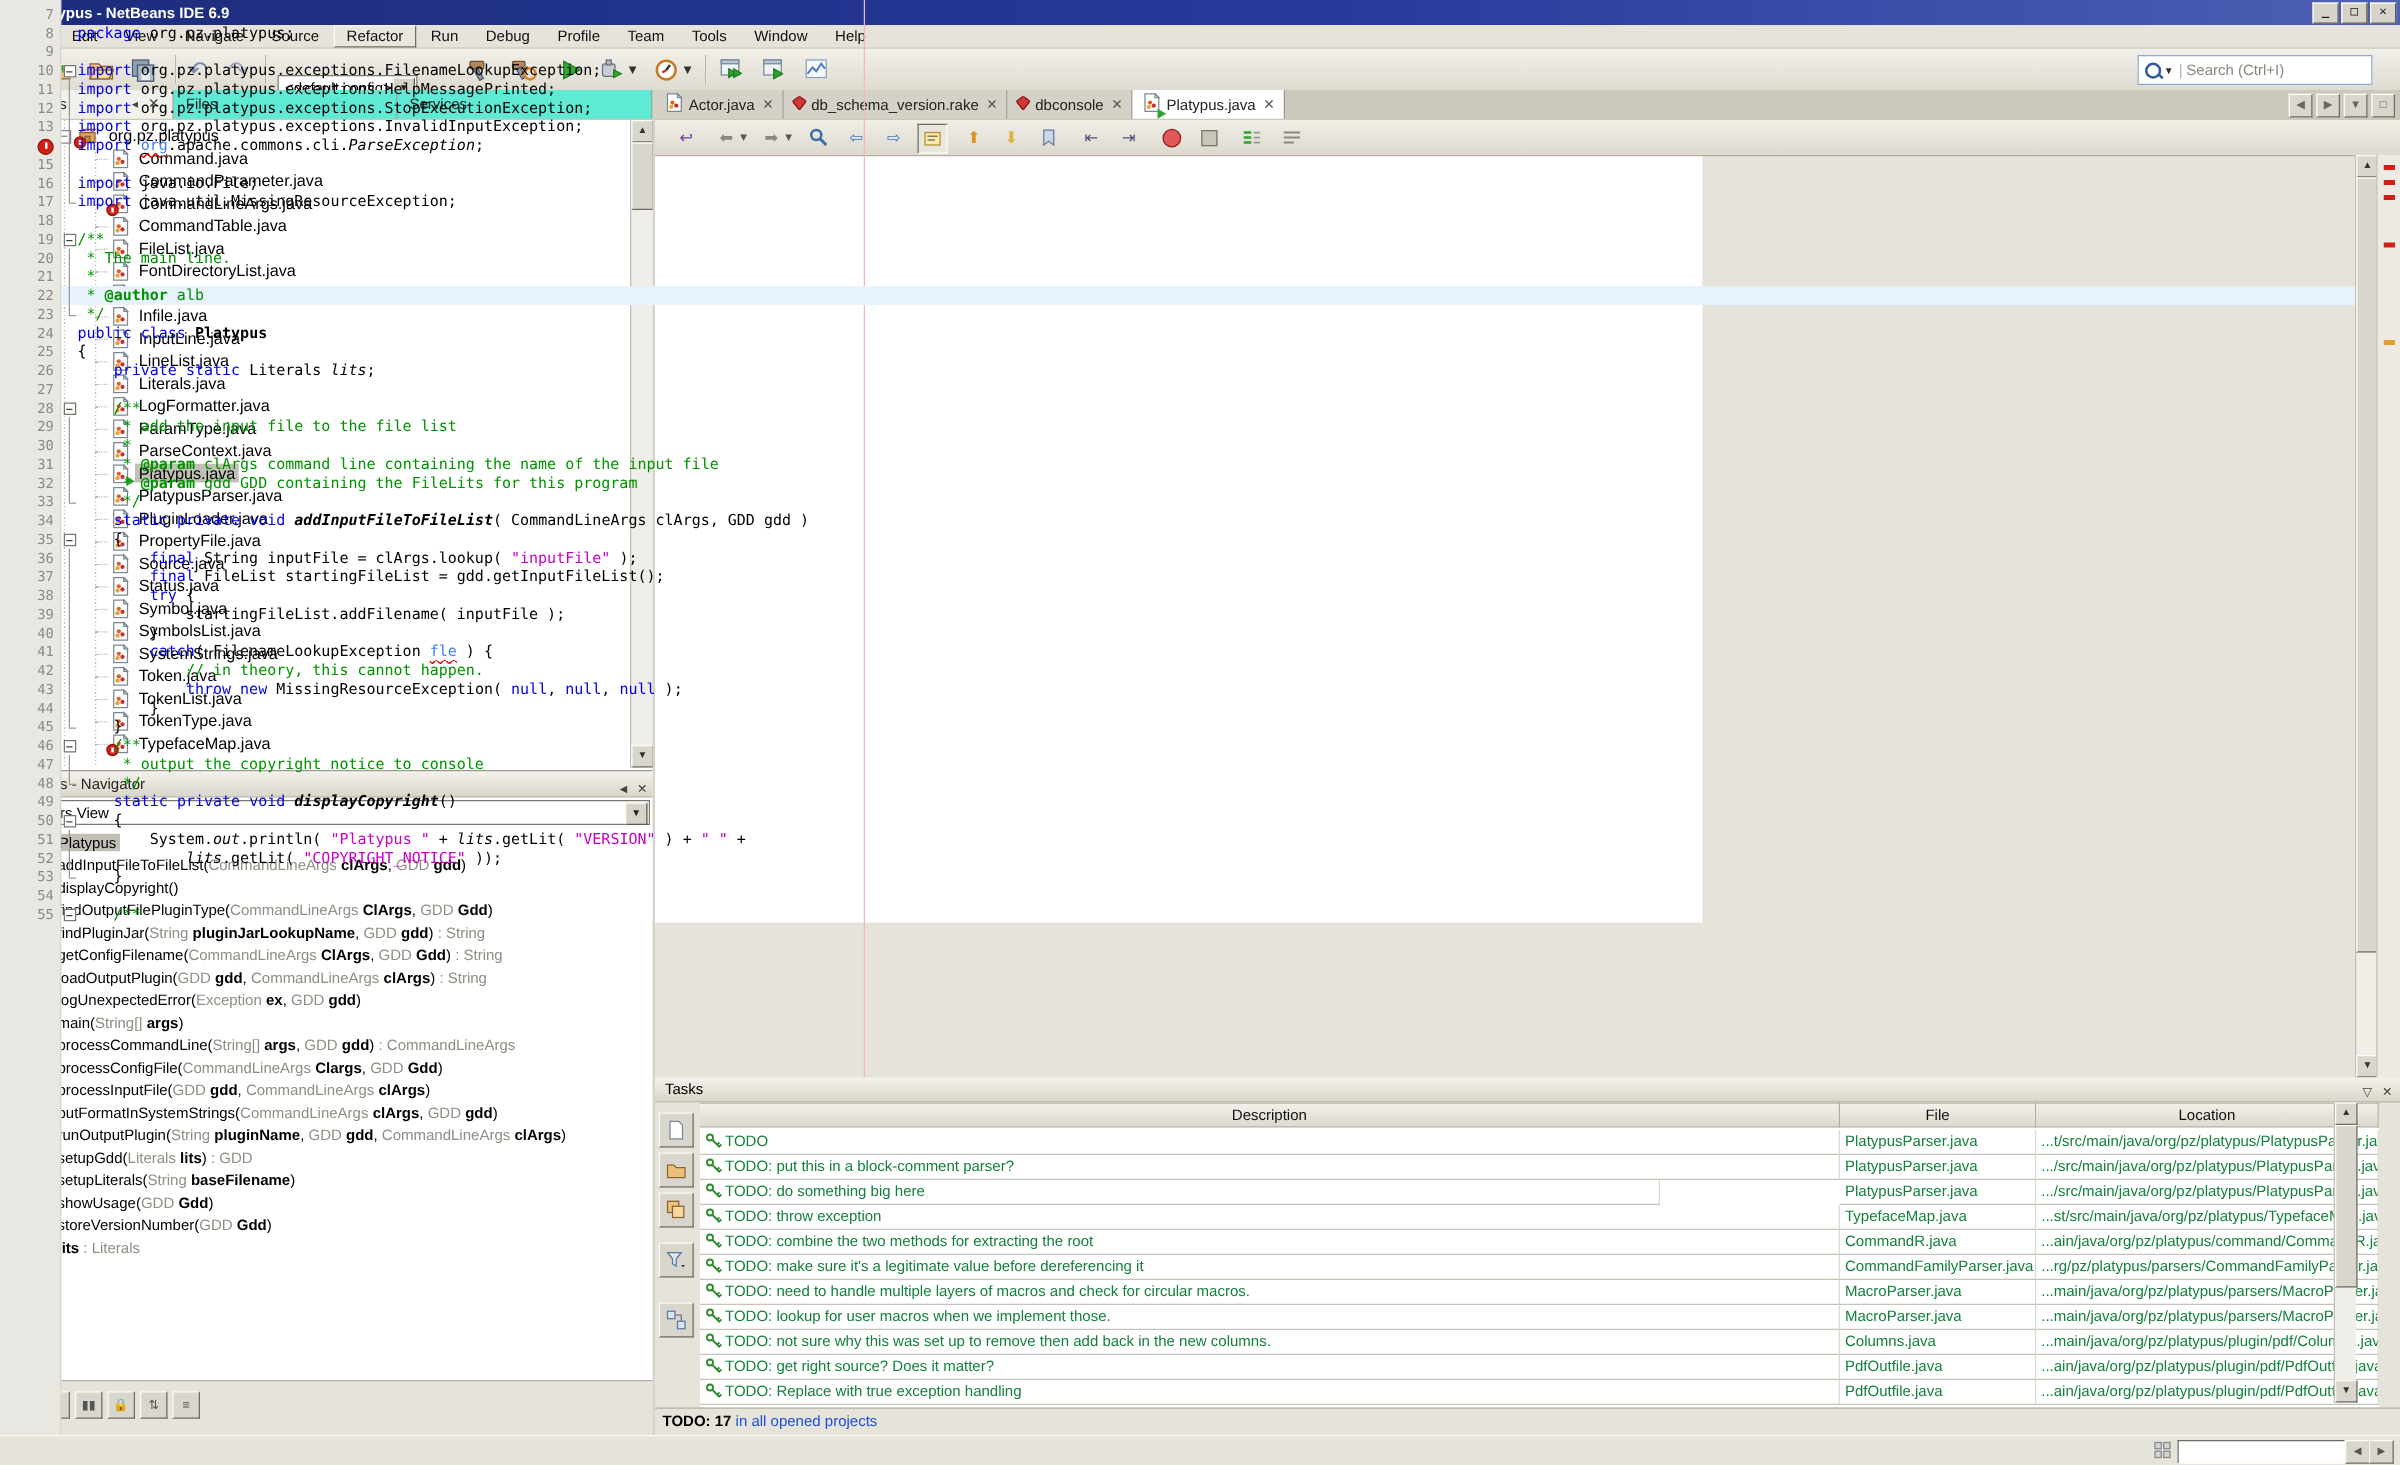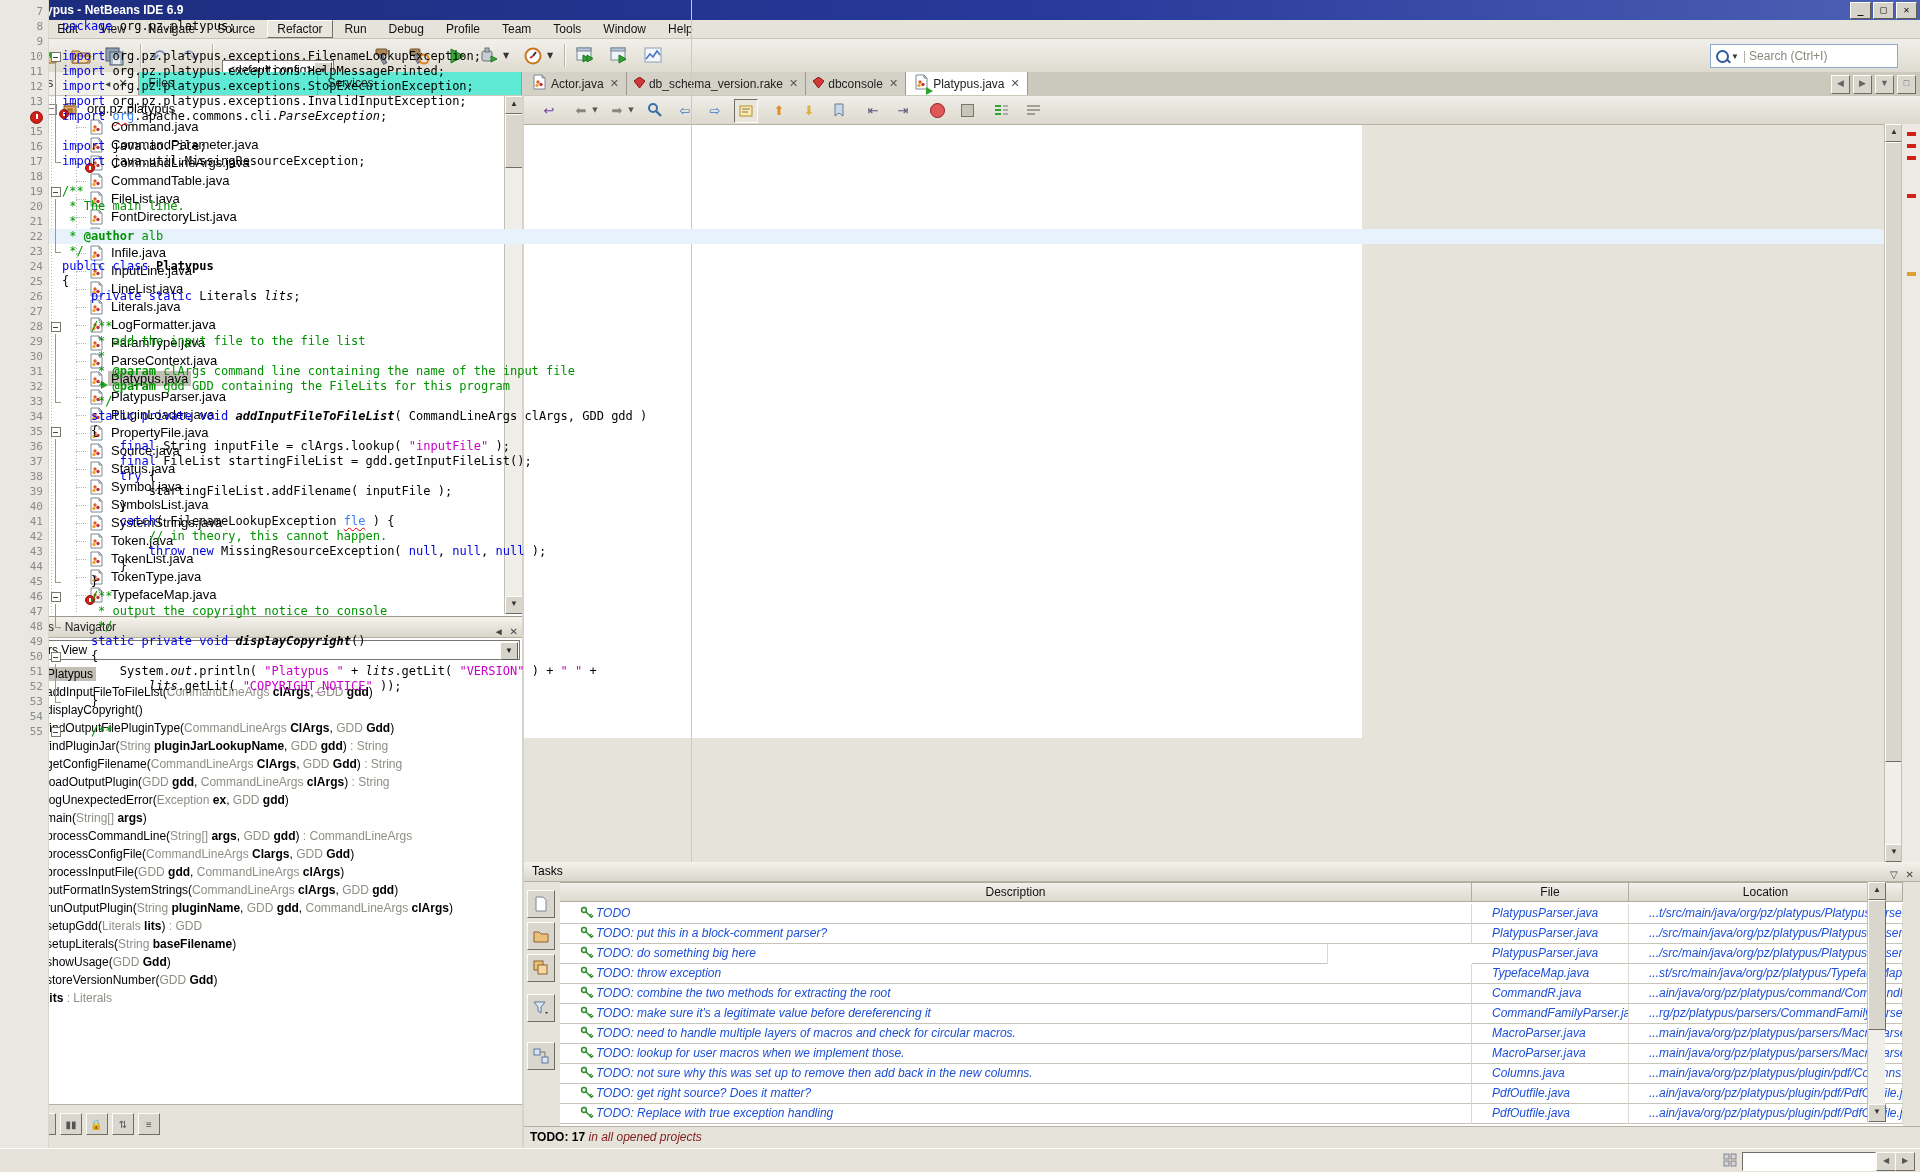--- a/index.html
+++ b/index.html
@@ -119,27 +119,27 @@
   #taskshead{position:absolute;left:0;top:0;width:100%;height:20px;background:linear-gradient(#f4f2ec,#d9d6cb);
              border-bottom:1px solid #b4b1a4;font-size:12px;line-height:19px;padding-left:8px;box-sizing:border-box;}
   #taskshead .hbtns{position:absolute;right:6px;top:3px;display:flex;gap:8px;font-size:10px;color:#444;}
   #taskrail{position:absolute;left:0;top:20px;width:36px;height:244px;background:#e6e3da;border-right:1px solid #c2bfb4;}
   .railbtn{position:absolute;left:3px;width:26px;height:26px;background:#d9d6cd;border:1px solid;border-color:#fdfcf8 #6f6d64 #6f6d64 #fdfcf8;
            display:flex;align-items:center;justify-content:center;}
   #tasktable{position:absolute;left:36px;top:20px;width:1343px;height:244px;background:#fff;font-size:12px;}
   .thr{position:absolute;left:0;top:0;height:20px;background:linear-gradient(#f2f0ea,#dcd9ce);border:1px solid #b0ada0;border-left:none;
        text-align:center;line-height:19px;color:#111;box-sizing:border-box;}
   .tdr{position:absolute;height:20px;line-height:19px;border-bottom:1px solid #c6c3b8;border-right:1px solid #dcd9d0;
-       white-space:nowrap;overflow:hidden;box-sizing:border-box;padding-left:20px;color:#1d4ed8;font-style:italic;}
+       white-space:nowrap;overflow:hidden;box-sizing:border-box;padding-left:4px;color:#15803d;}
   .keyic{display:inline-block;width:14px;height:14px;vertical-align:-3px;margin-right:2px;}
   #taskscroll{position:absolute;left:1343px;top:20px;width:17px;height:240px;background:#f0eee8;border-left:1px solid #c2bfb4;}
   #tasksfoot{position:absolute;left:0;top:264px;width:100%;height:22px;background:#e6e3da;border-top:1px solid #b4b1a4;
              font-size:12px;line-height:21px;padding-left:6px;box-sizing:border-box;}
   #tasksfoot b{font-weight:bold;color:#000;}
-  #tasksfoot .gray{color:#7f1d1d;font-style:italic;}
+  #tasksfoot .gray{color:#1d4ed8;}
   
   #statusbar{left:0;top:1148px;width:1920px;height:24px;background:#e6e3da;border-top:1px solid #fbfaf6;}
   #sb-box{position:absolute;right:44px;top:3px;width:132px;height:17px;background:#fff;border:1px solid;border-color:#6f6d64 #fdfcf8 #fdfcf8 #6f6d64;}
   #sb-grid{position:absolute;right:182px;top:4px;width:15px;height:15px;}
   .sbarrow{position:absolute;top:3px;width:18px;height:17px;background:#d9d6cd;border:1px solid;border-color:#fdfcf8 #6f6d64 #6f6d64 #fdfcf8;
            font-size:8px;text-align:center;line-height:15px;color:#555;}
   .glyph{font-family:"DejaVu Sans",sans-serif;}
 </style>
 </head>
 <body>

